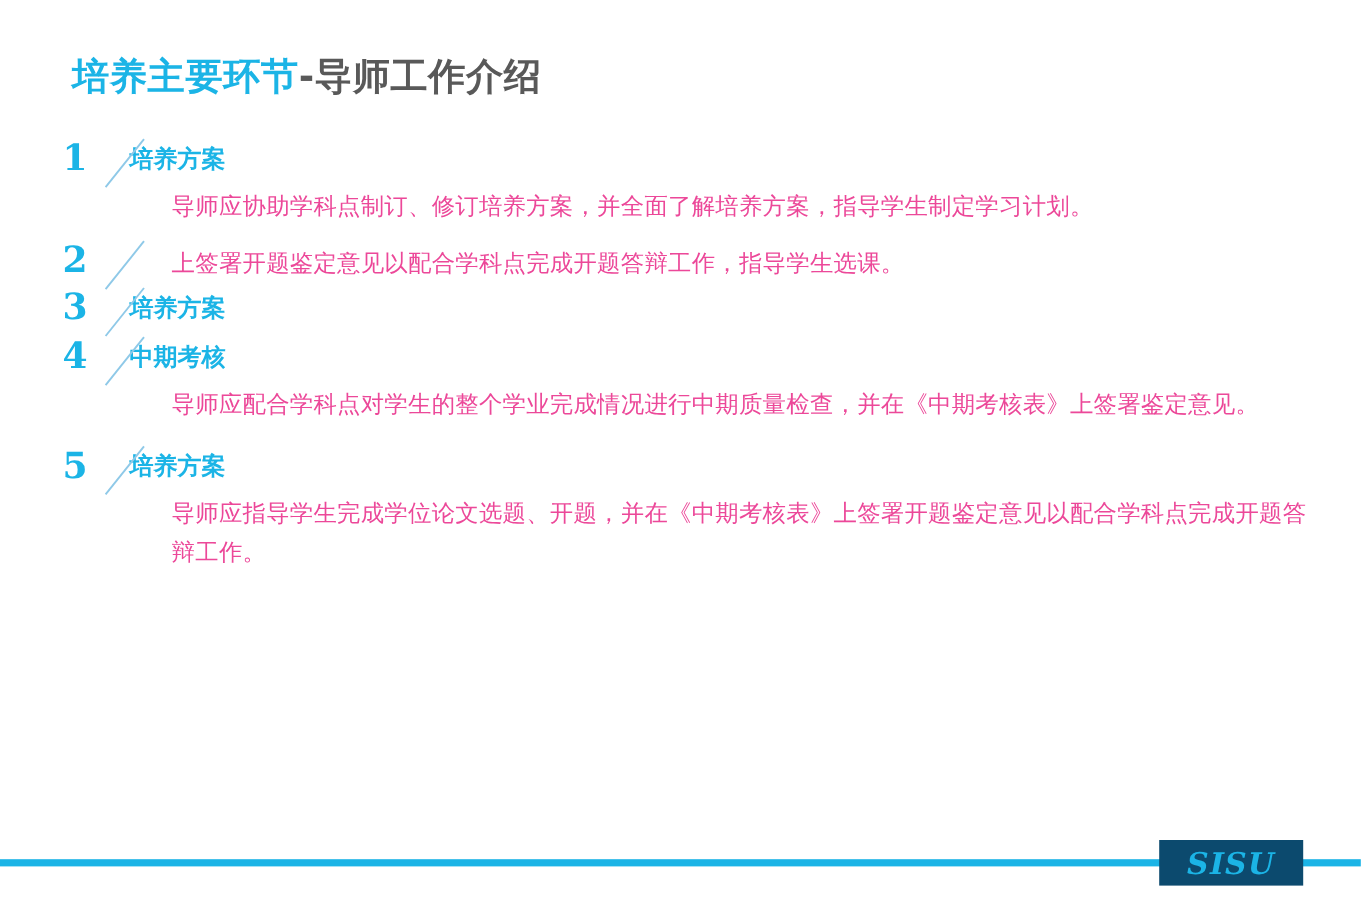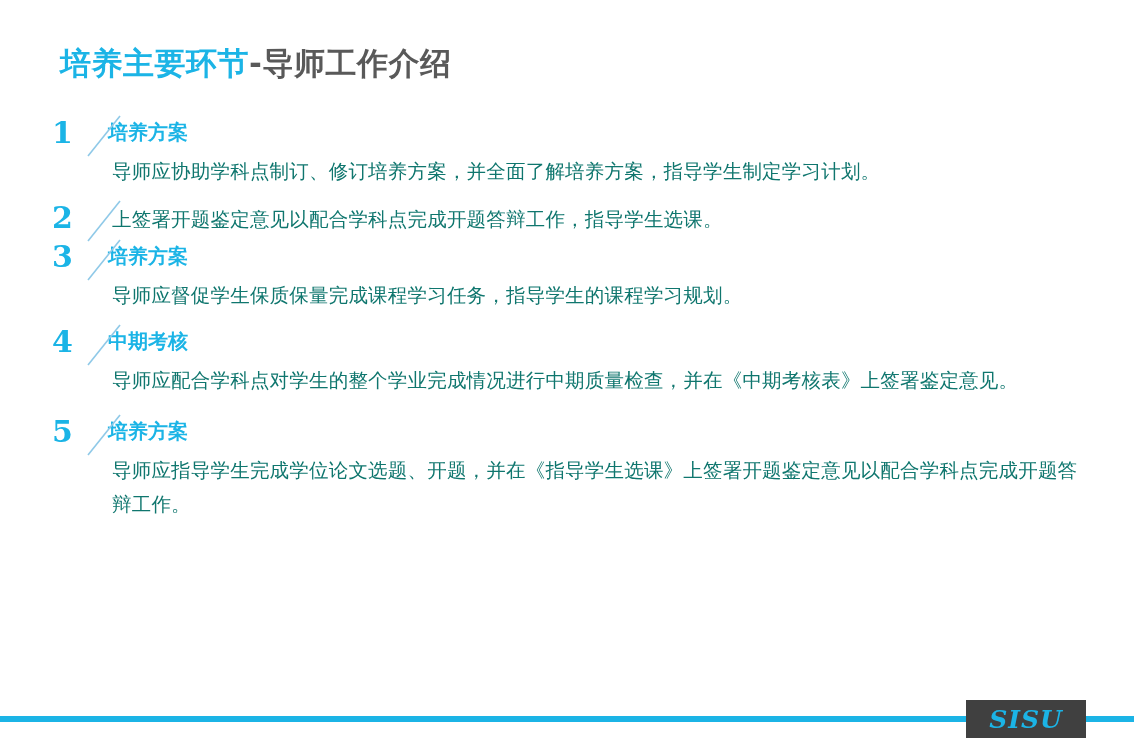--- a/index.html
+++ b/index.html
@@ -69,25 +69,25 @@
   .slash svg { display: block; }
   .head {
     margin-left: 56px;
     font-size: 20px;
     font-weight: bold;
     color: #1BB4E6;
     line-height: 1.25;
     padding-top: 2px;
   }
   .body {
-    margin-left: 60px;
+    margin-left: 91px;
     margin-top: 10px;
     margin-right: 40px;
     font-size: 19.5px;
-    color: #0f766e;
+    color: #ec4899;
     line-height: 1.72;
     letter-spacing: 0.2px;
   }
 
   .item-1 { margin-bottom: 14px; }
   .item-2 { margin-bottom: 6px; }
   .item-3 { margin-bottom: 14px; }
   .item-4 { margin-bottom: 20px; }
   .item-5 { margin-bottom: 0; }
 
@@ -99,21 +99,21 @@
     width: 1134px;
     height: 6px;
     background: #1BB4E6;
   }
   .logo {
     position: absolute;
     right: 48px;
     bottom: 18px;
     width: 120px;
     height: 38px;
-    background: #404040;
+    background: #0c4a6e;
     display: flex;
     align-items: center;
     justify-content: center;
   }
   .logo-text {
     color: #1BB4E6;
     font-size: 25px;
     font-weight: bold;
     font-style: italic;
     letter-spacing: 1px;
@@ -153,21 +153,20 @@
     </div>
 
     <div class="item item-3">
       <div class="num">3</div>
       <div class="slash">
         <svg width="42" height="44" viewBox="0 0 42 44">
             <line x1="2" y1="42" x2="34" y2="2" stroke="#8FC9E8" stroke-width="1.6"></line>
           </svg>
       </div>
       <div class="head">培养方案</div>
-      <div class="body">导师应督促学生保质保量完成课程学习任务，指导学生的课程学习规划。</div>
     </div>
 
     <div class="item item-4">
       <div class="num">4</div>
       <div class="slash">
         <svg width="42" height="44" viewBox="0 0 42 44">
             <line x1="2" y1="42" x2="34" y2="2" stroke="#8FC9E8" stroke-width="1.6"></line>
           </svg>
       </div>
       <div class="head">中期考核</div>
@@ -175,21 +174,21 @@
     </div>
 
     <div class="item item-5">
       <div class="num">5</div>
       <div class="slash">
         <svg width="42" height="44" viewBox="0 0 42 44">
             <line x1="2" y1="42" x2="34" y2="2" stroke="#8FC9E8" stroke-width="1.6"></line>
           </svg>
       </div>
       <div class="head">培养方案</div>
-      <div class="body">导师应指导学生完成学位论文选题、开题，并在《指导学生选课》上签署开题鉴定意见以配合学科点完成开题答辩工作。</div>
+      <div class="body">导师应指导学生完成学位论文选题、开题，并在《中期考核表》上签署开题鉴定意见以配合学科点完成开题答辩工作。</div>
     </div>
 
   </div>
 
   <div class="footer-rule"></div>
   <div class="logo">
     <span class="logo-text">SISU</span>
   </div>
 
 </div>

